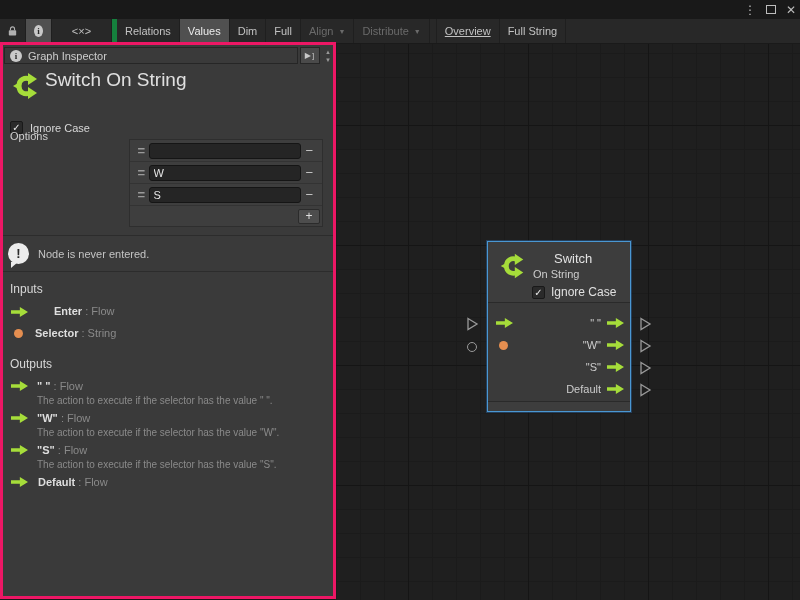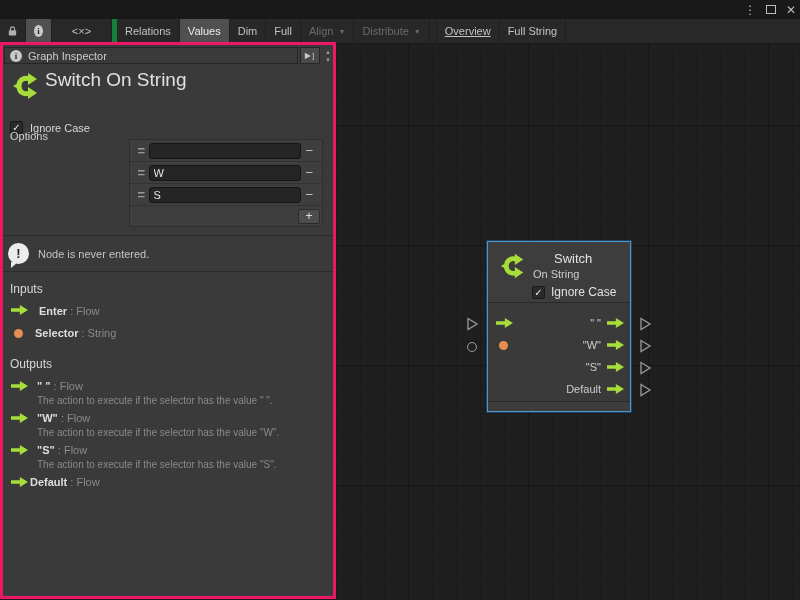--- a/index.html
+++ b/index.html
@@ -281,21 +281,21 @@
       <span class="plusbtn">+</span>
     </div>
   </div>
 
   <div class="warnbox">
     <span class="bubble">!</span>
     <span class="warntext">Node is never entered.</span>
   </div>
 
   <div class="abs sec-heading" style="left:7px; top:237px;">Inputs</div>
-  <div class="abs" style="left:8px; top:260px; display:flex; align-items:flex-start; gap:11px;">
+  <div class="abs" style="left:8px; top:260px; display:flex; align-items:flex-end; gap:26px;">
     <span class="garrow"></span>
     <span><span class="row-name">Enter</span> <span class="row-type">: Flow</span></span>
   </div>
   <div class="abs" style="left:11px; top:282px; display:flex; align-items:center; gap:12px;">
     <span class="odot"></span>
     <span><span class="row-name">Selector</span> <span class="row-type">: String</span></span>
   </div>
 
   <div class="abs sec-heading" style="left:7px; top:312px;">Outputs</div>
 
@@ -310,18 +310,18 @@
     <span><span class="row-name">"W"</span> <span class="row-type">: Flow</span></span>
   </div>
   <div class="abs row-desc" style="left:34px; top:382px;">The action to execute if the selector has the value "W".</div>
 
   <div class="abs" style="left:8px; top:399px; display:flex; align-items:center; gap:9px;">
     <span class="garrow"></span>
     <span><span class="row-name">"S"</span> <span class="row-type">: Flow</span></span>
   </div>
   <div class="abs row-desc" style="left:34px; top:414px;">The action to execute if the selector has the value "S".</div>
 
-  <div class="abs" style="left:8px; top:431px; display:flex; align-items:center; gap:2px;">
+  <div class="abs" style="left:8px; top:431px; display:flex; align-items:center; gap:10px;">
     <span class="garrow"></span>
     <span><span class="row-name">Default</span> <span class="row-type">: Flow</span></span>
   </div>
 
 </div>
 
 </body></html>

